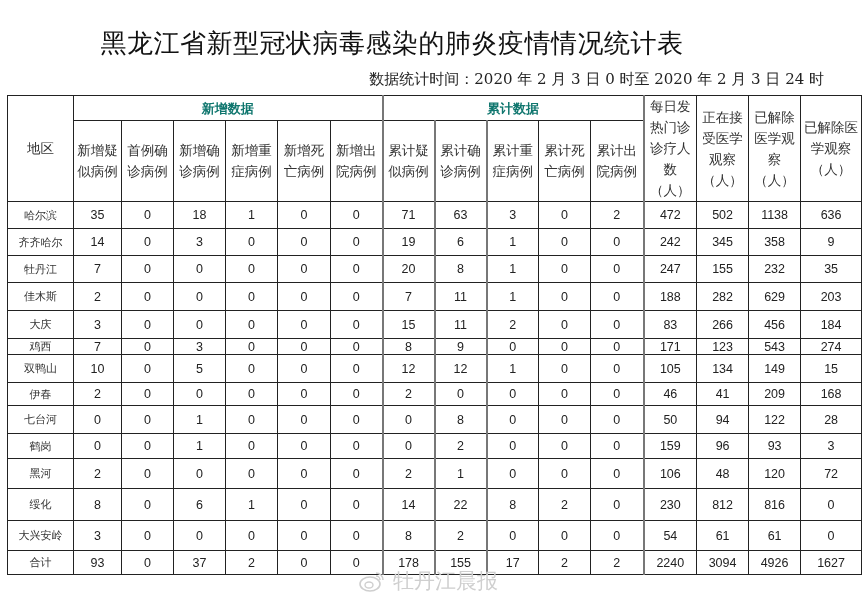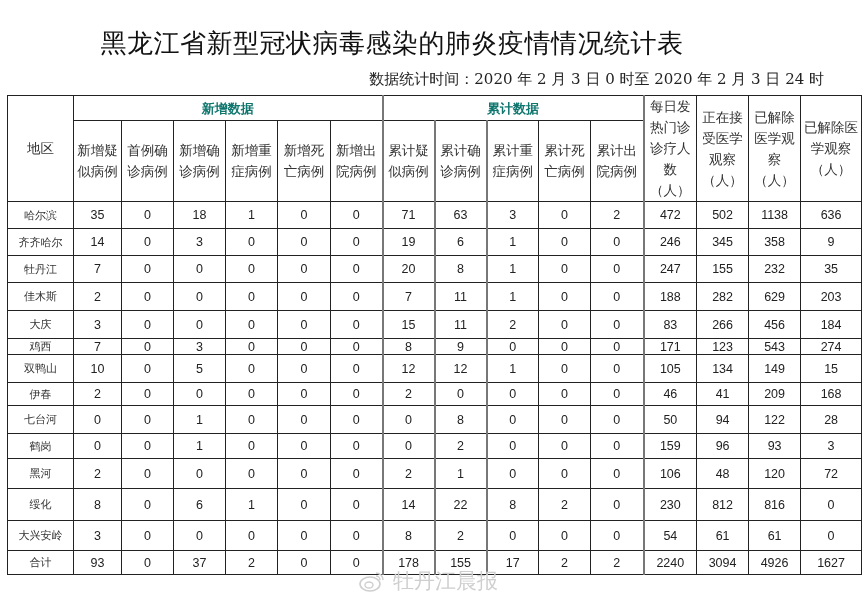--- a/index.html
+++ b/index.html
@@ -96,21 +96,21 @@
         <td class="num">0</td>
         <td class="num">3</td>
         <td class="num">0</td>
         <td class="num">0</td>
         <td class="num">0</td>
         <td class="num sep-left">19</td>
         <td class="num sep-left">6</td>
         <td class="num sep-left">1</td>
         <td class="num">0</td>
         <td class="num">0</td>
-        <td class="num sep-left">246</td>
+        <td class="num sep-left">242</td>
         <td class="num">345</td>
         <td class="num">358</td>
         <td class="num">9</td>
       </tr>
       <tr style="height: 27px;">
         <td class="region">牡丹江</td>
         <td class="num">7</td>
         <td class="num">0</td>
         <td class="num">0</td>
         <td class="num">0</td>

